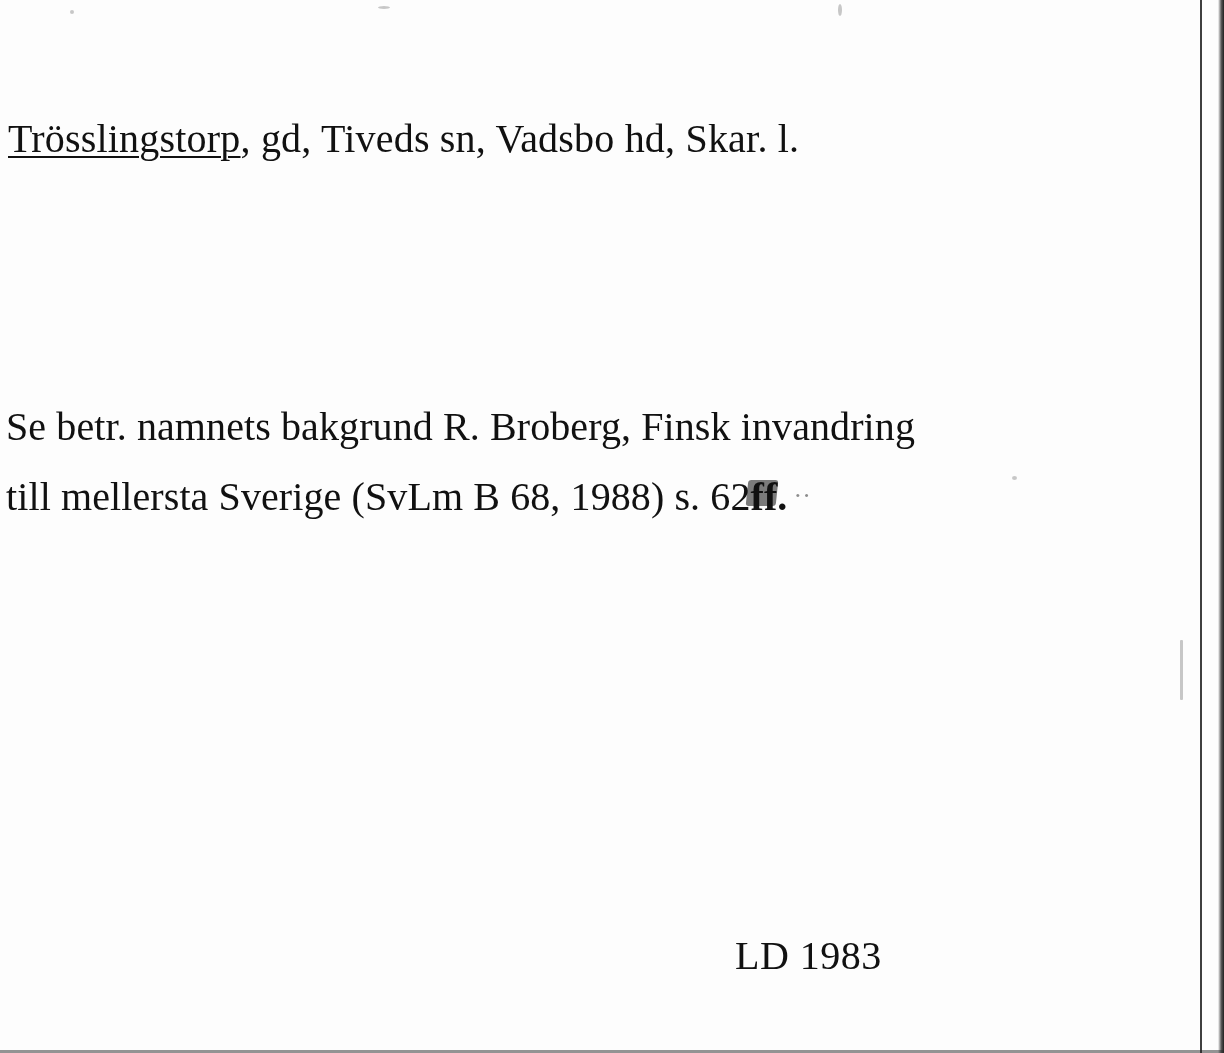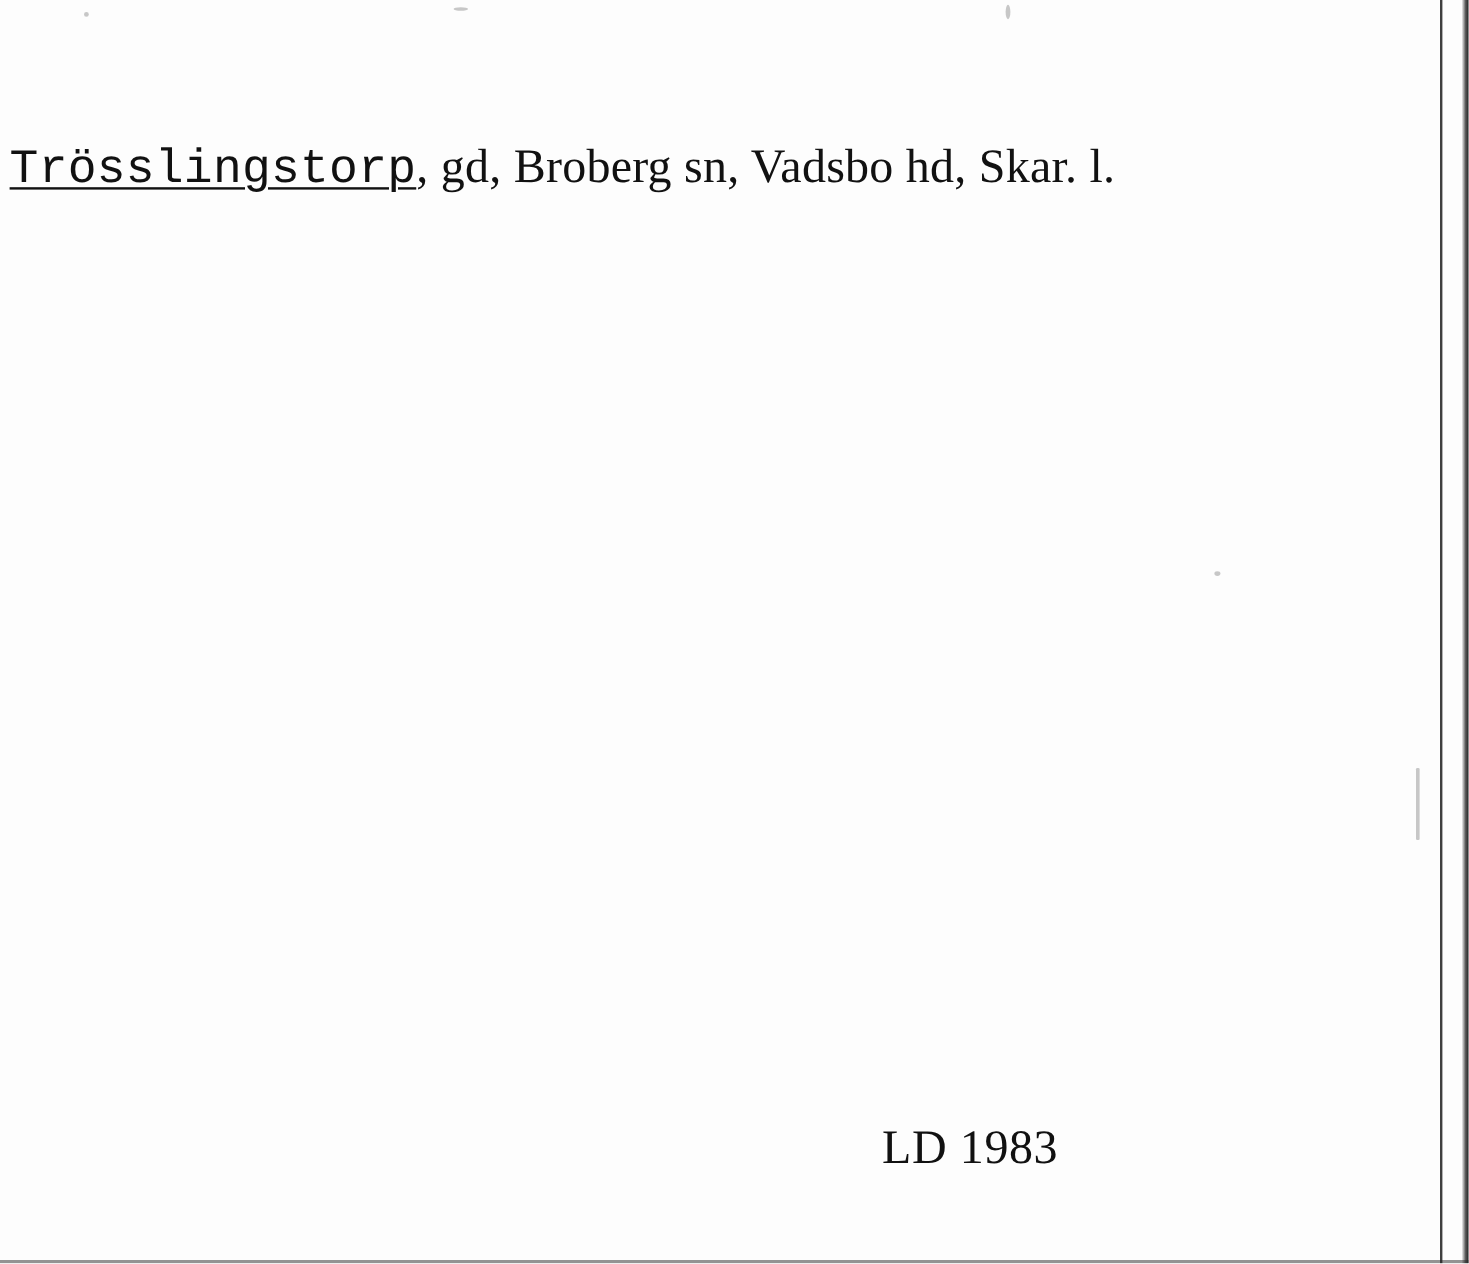--- a/index.html
+++ b/index.html
@@ -61,21 +61,20 @@
     width: 1150px;
     font-size: 40px;
     line-height: 1.15;
     letter-spacing: .2px;
     white-space: nowrap;
   }
   .headword {
     text-decoration: underline;
     text-underline-offset: 4px;
     text-decoration-thickness: 2px;
-    font-family: Liberation Mono, monospace;
   }
 
   
   .body-block {
     position: absolute;
     left: 6px;
     top: 392px;
     width: 1150px;
     font-size: 40px;
     line-height: 69px;
@@ -127,19 +126,23 @@
   <div class="speckle" style="left:378px; top:6px; width:12px; height:3px;"></div>
   <div class="speckle" style="left:838px; top:4px; width:4px; height:12px;"></div>
   <div class="speckle" style="left:1012px; top:476px; width:5px; height:4px;"></div>
   <div class="speckle" style="left:1180px; top:640px; width:3px; height:60px; border-radius:1px;"></div>
 
   <div class="right-edge"></div>
   <div class="right-edge-line"></div>
   <div class="bottom-edge"></div>
 
   <div class="headword-line">
-    <span class="headword">Trösslingstorp</span><span>, gd, Broberg sn, Vadsbo hd, Skar. l.</span>
+    <span class="headword">Trösslingstorp</span><span>, gd, Tiveds sn, Vadsbo hd, Skar. l.</span>
   </div>
 
+  <div class="body-block">
+    <div class="body-line">Se betr. namnets bakgrund R. Broberg, Finsk invandring</div>
+    <div class="body-line"><span>till mellersta Sverige (SvLm B 68, 1988) s. 62</span><span class="smudge">ff.</span><span class="faint-dots">··</span></div>
+  </div>
 
   <div class="signature">LD 1983</div>
 
 </div>
 
 </body></html>

